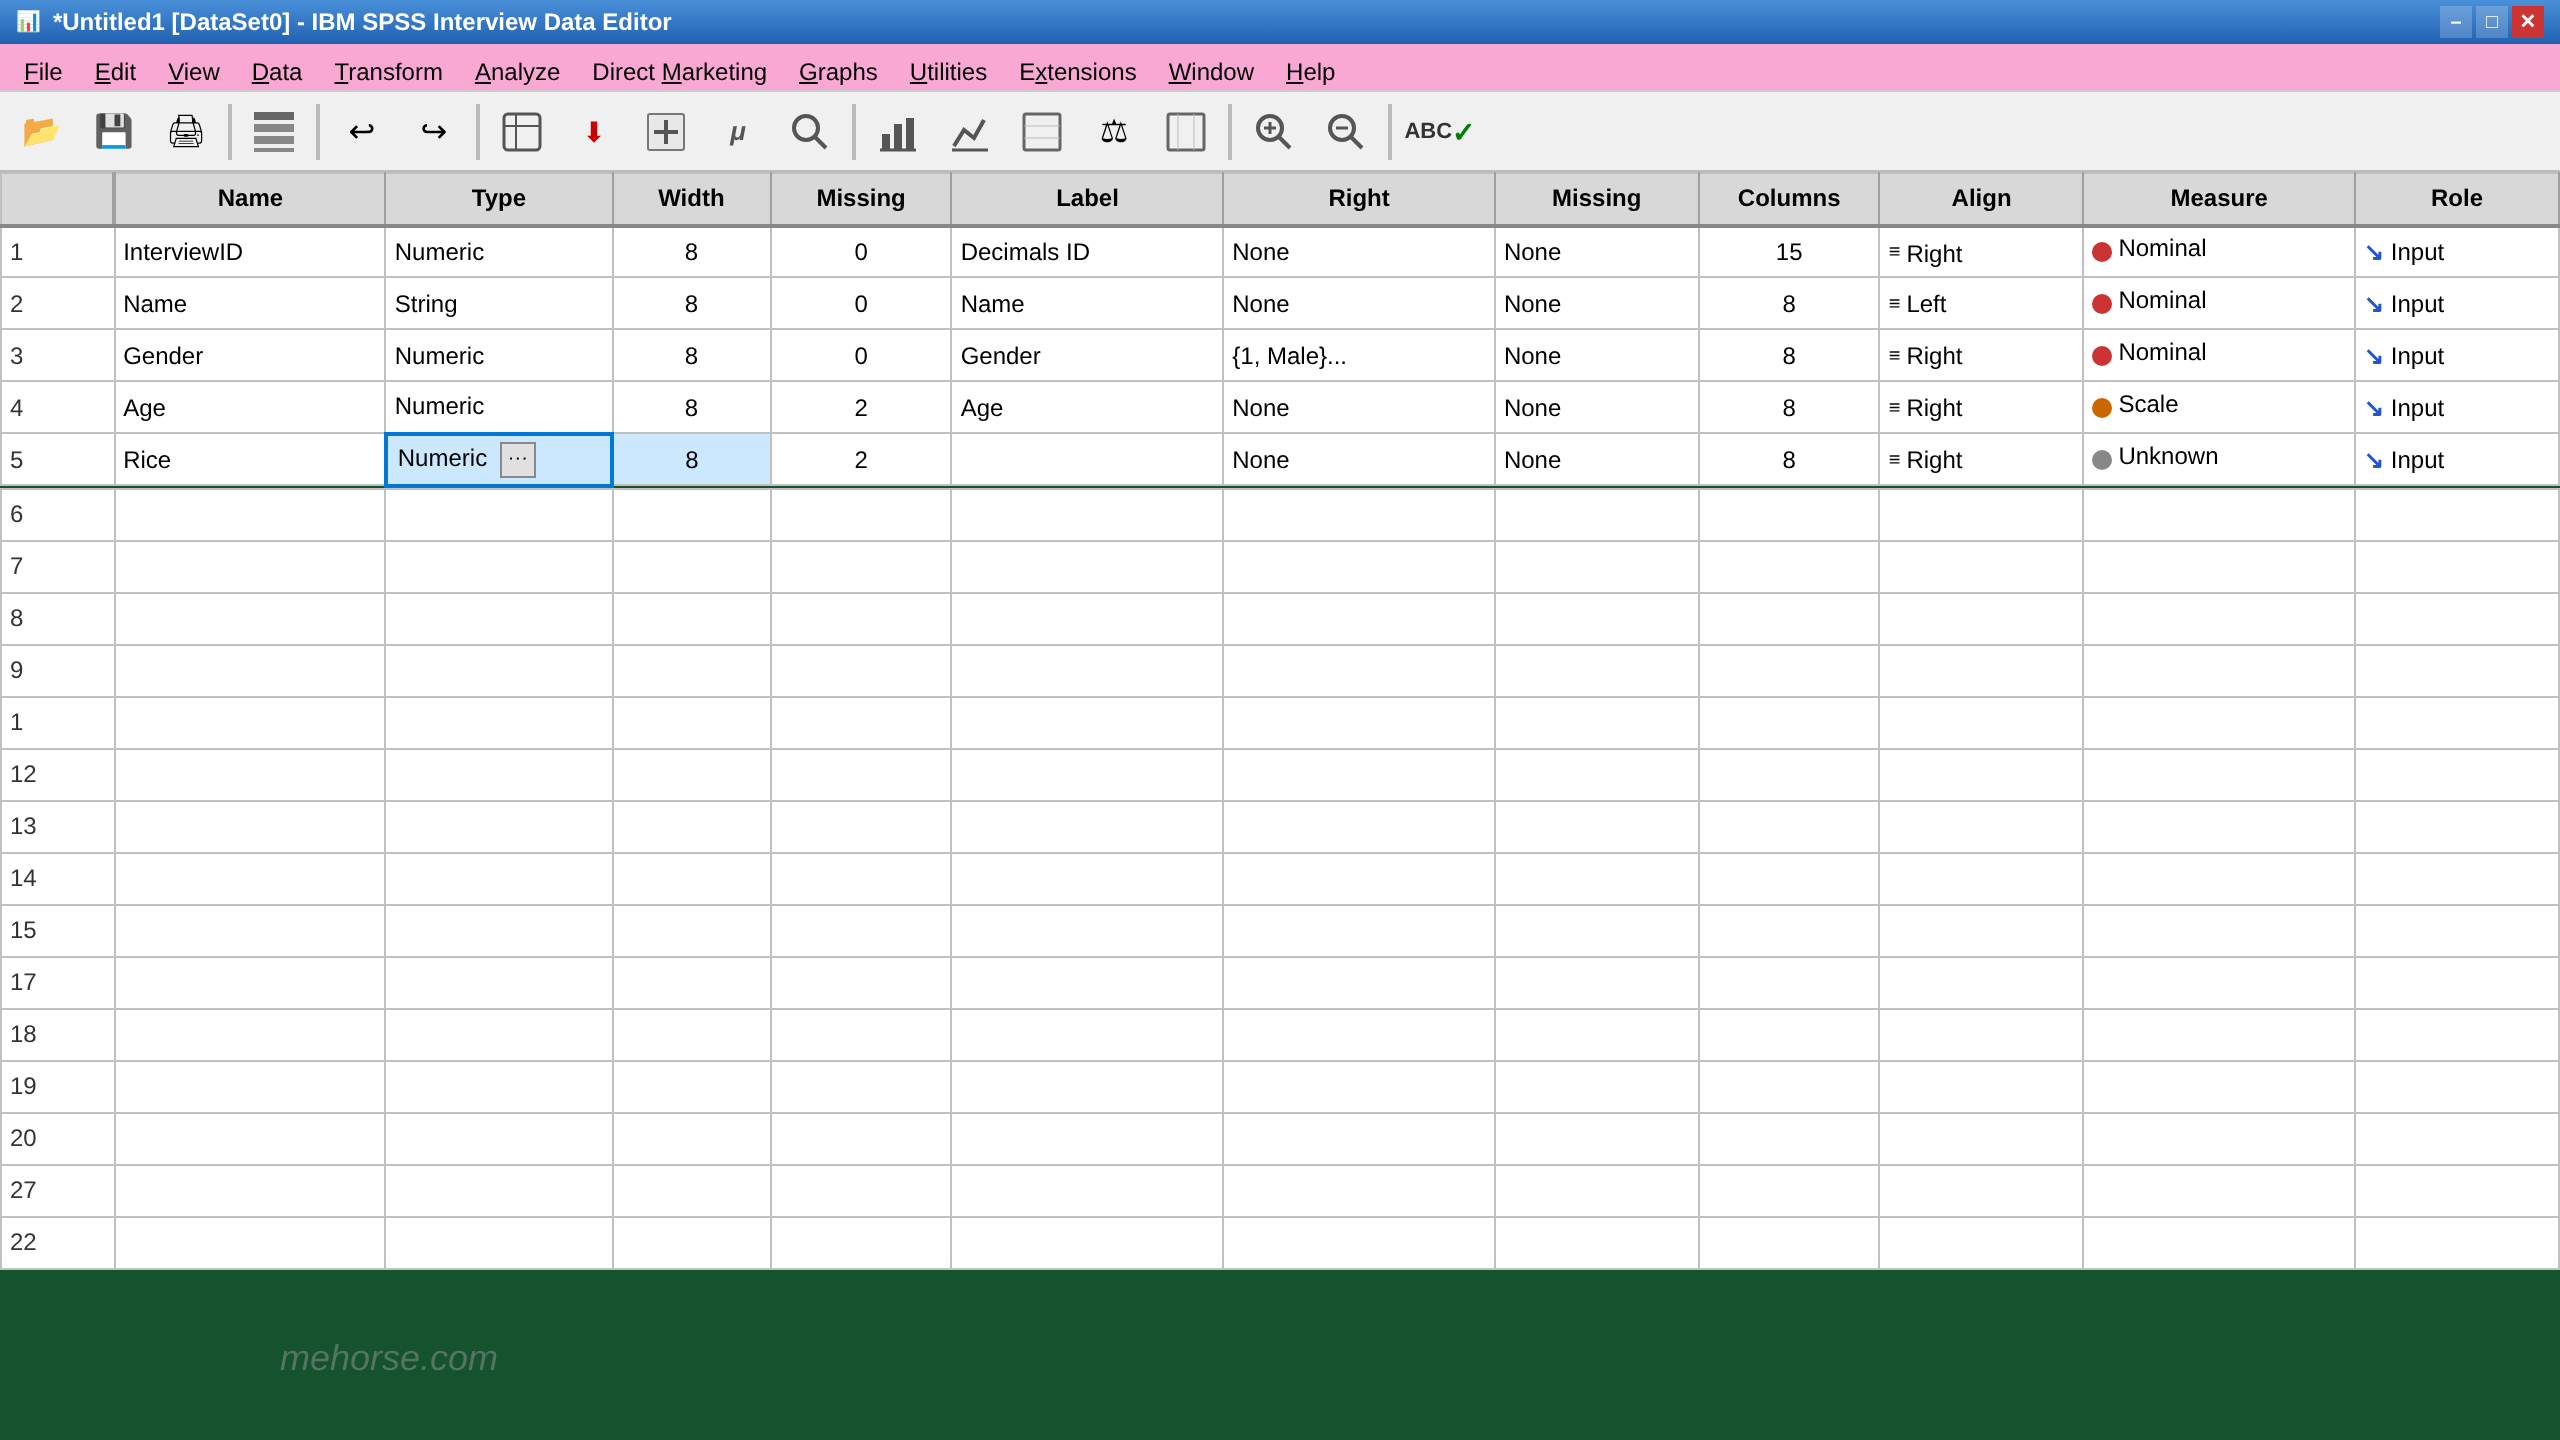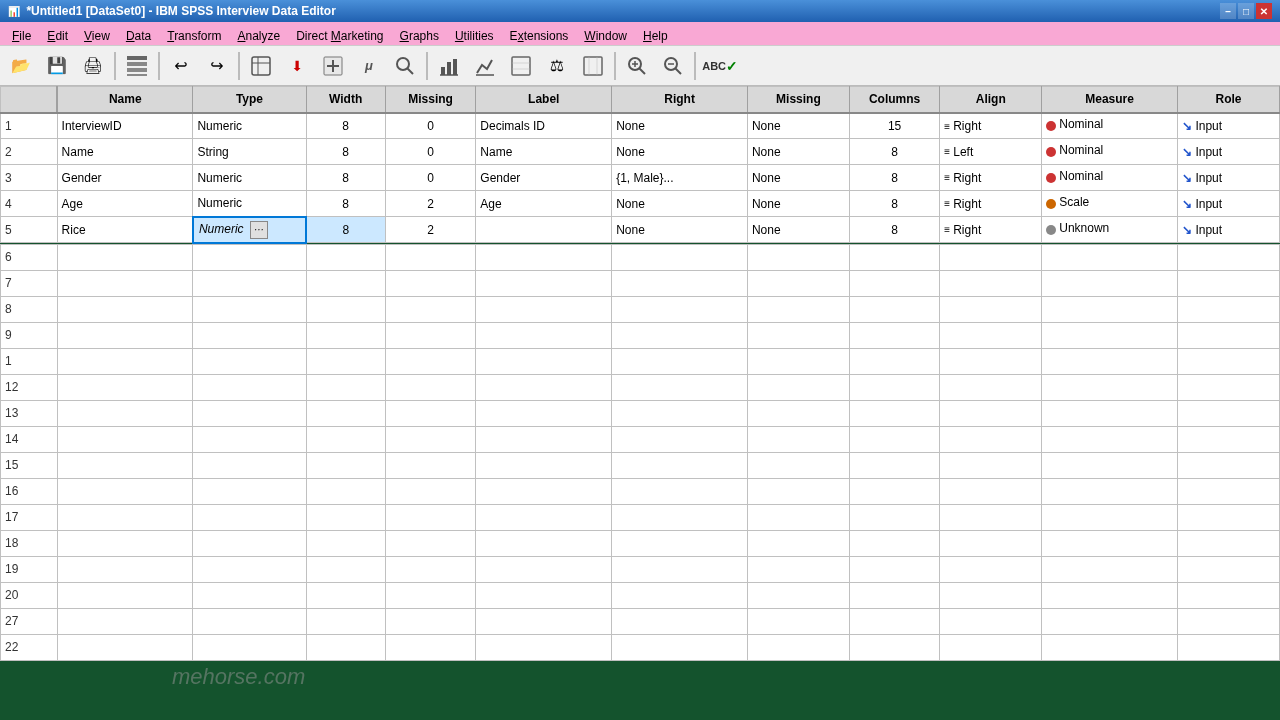--- a/index.html
+++ b/index.html
@@ -129,21 +129,20 @@
       background: white;
     }
     table.spss-table tbody td.centered {
       text-align: center;
     }
 
     
     .cell-active {
       background: #cce8ff !important;
       border: 2px solid #0078d7 !important;
-      font-style: italic;
     }
     .cell-active-dots {
       background: #cce8ff !important;
     }
 
     
     .align-icon {
       display: inline-flex; align-items: center; gap: 3px;
     }
 
@@ -155,25 +154,24 @@
     .dot-orange { width: 10px; height: 10px; background: #cc6600; border-radius: 50%; display: inline-block; }
     .dot-gray { width: 10px; height: 10px; background: #888; border-radius: 50%; display: inline-block; }
     .arrow-blue { color: #2255cc; font-weight: bold; }
 
     
     #watermark {
       position: fixed;
       bottom: 30px;
       left: 140px;
       color: rgba(150,150,150,0.5);
-      font-size: 22px;
+      font-size: 18px;
       font-style: italic;
       pointer-events: none;
       z-index: 100;
-      margin-left: 32px;
     }
 
     
     .dots-btn {
       display: inline-flex; align-items: center; justify-content: center;
       width: 18px; height: 18px;
       background: #e0e0e0;
       border: 1px solid #888;
       font-size: 10px;
       cursor: pointer;
@@ -564,34 +562,20 @@
             <td></td>
             <td></td>
             <td></td>
             <td></td>
             <td></td>
             <td></td>
             <td></td>
             <td></td>
           </tr>
           <tr>
-            <td class="row-num">16</td>
-            <td></td>
-            <td></td>
-            <td></td>
-            <td></td>
-            <td></td>
-            <td></td>
-            <td></td>
-            <td></td>
-            <td></td>
-            <td></td>
-            <td></td>
-          </tr>
-          <tr>
             <td class="row-num">17</td>
             <td></td>
             <td></td>
             <td></td>
             <td></td>
             <td></td>
             <td></td>
             <td></td>
             <td></td>
             <td></td>

